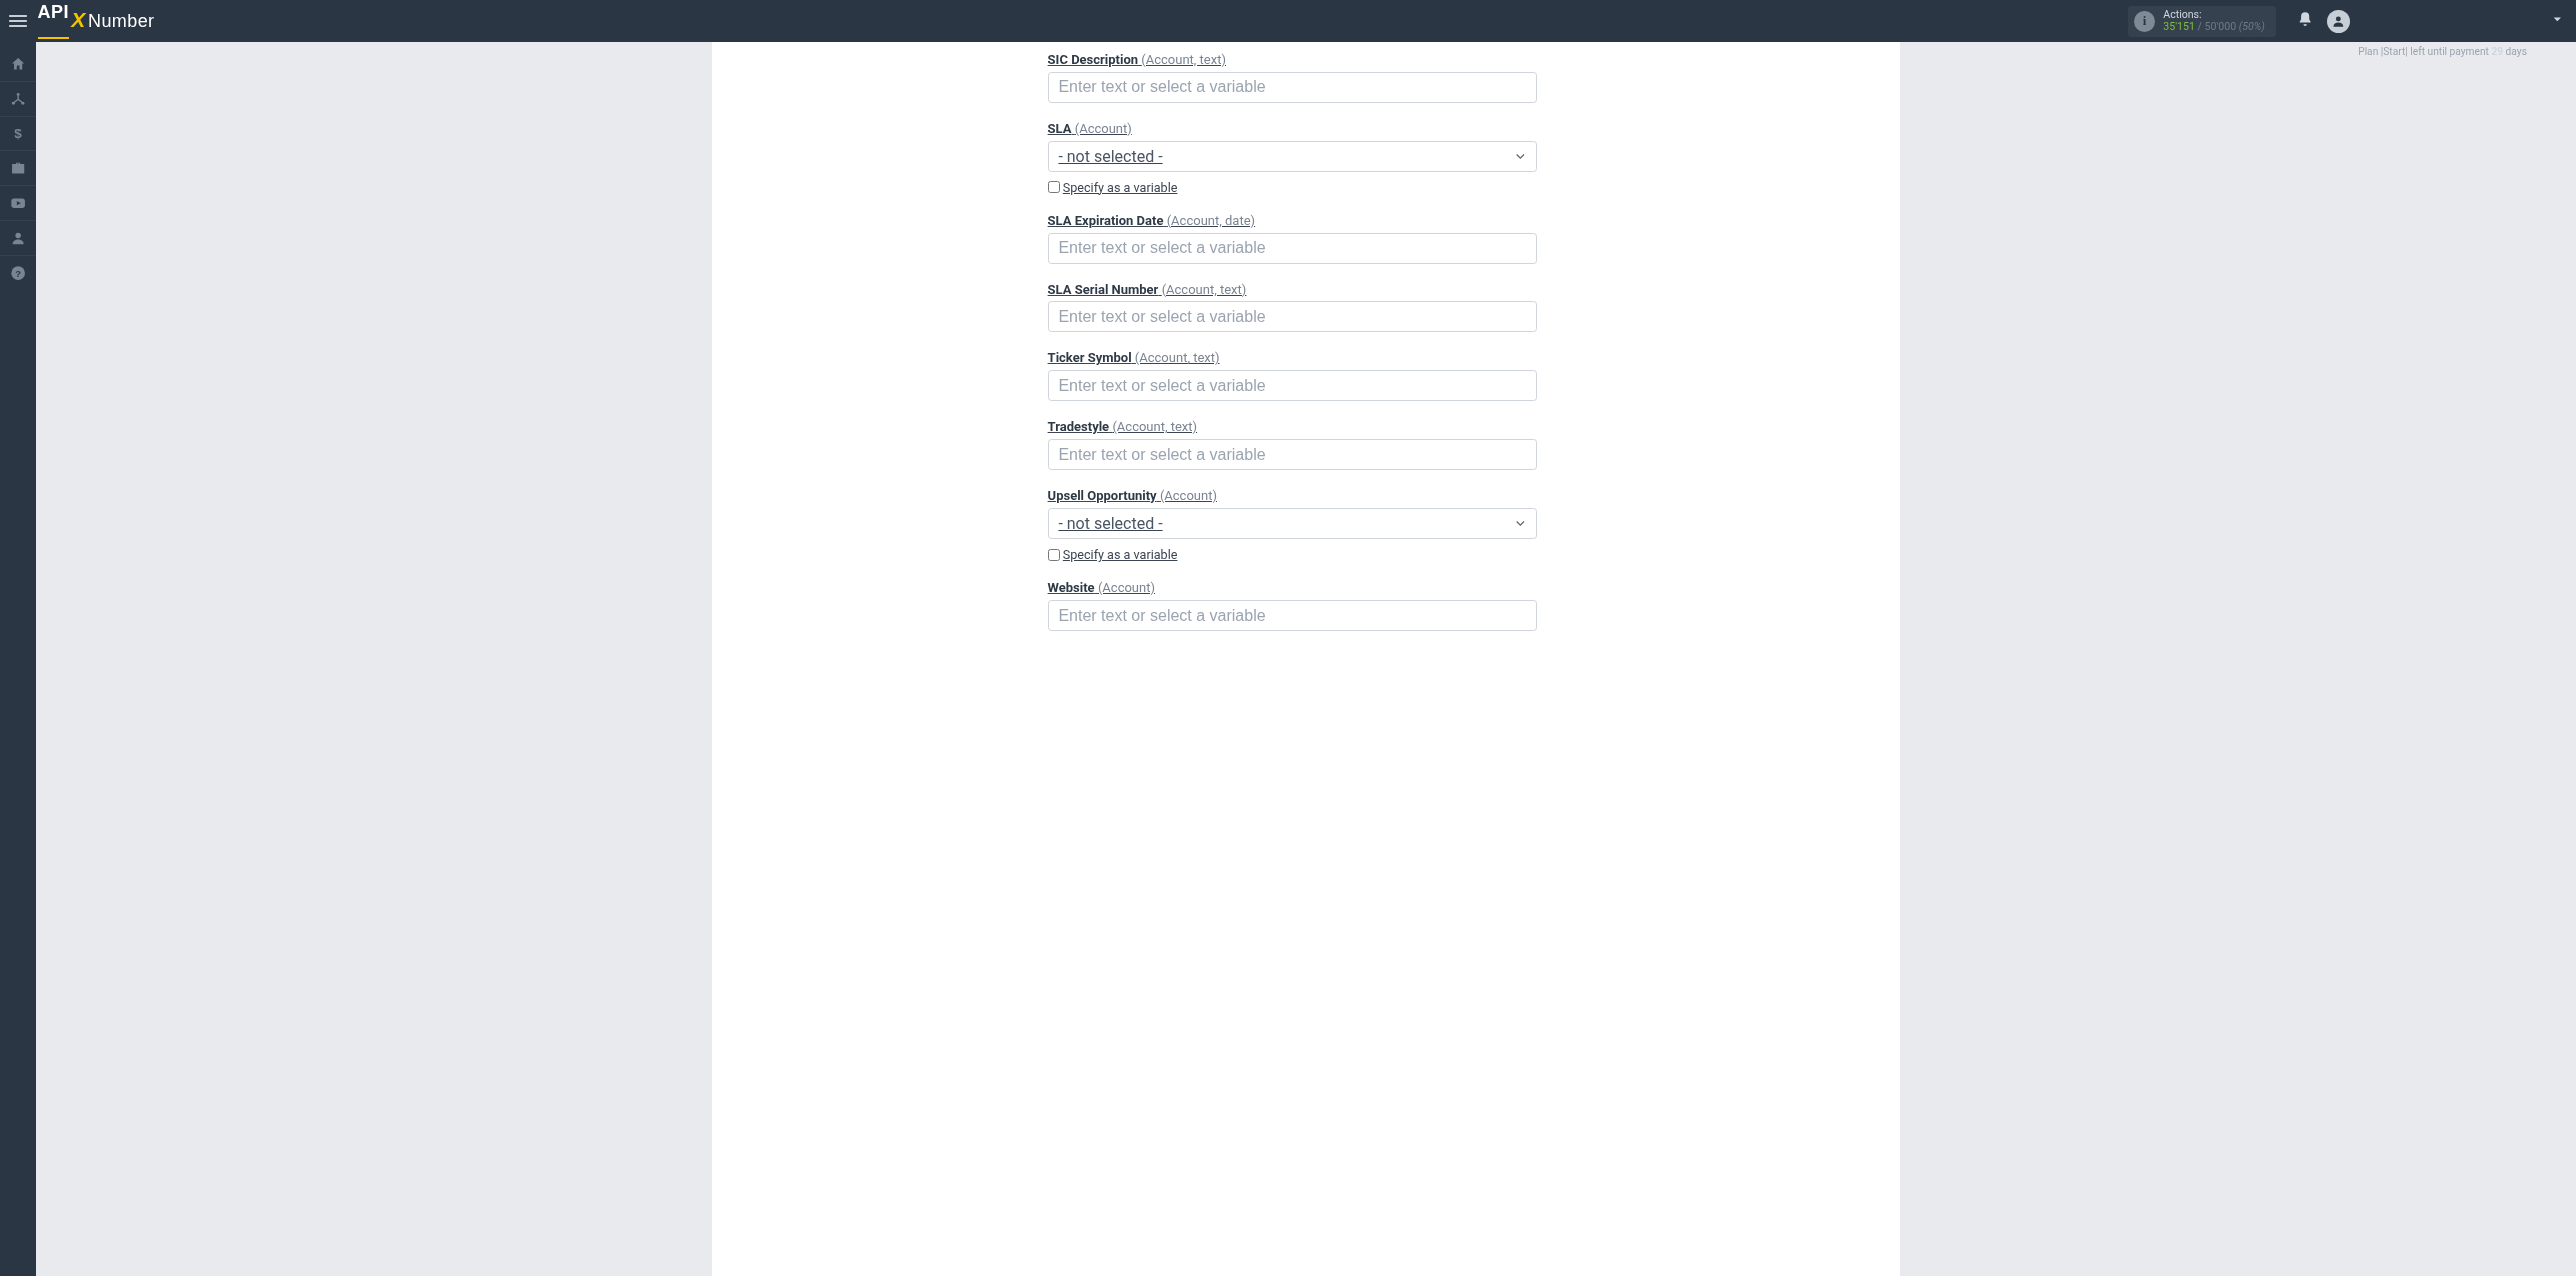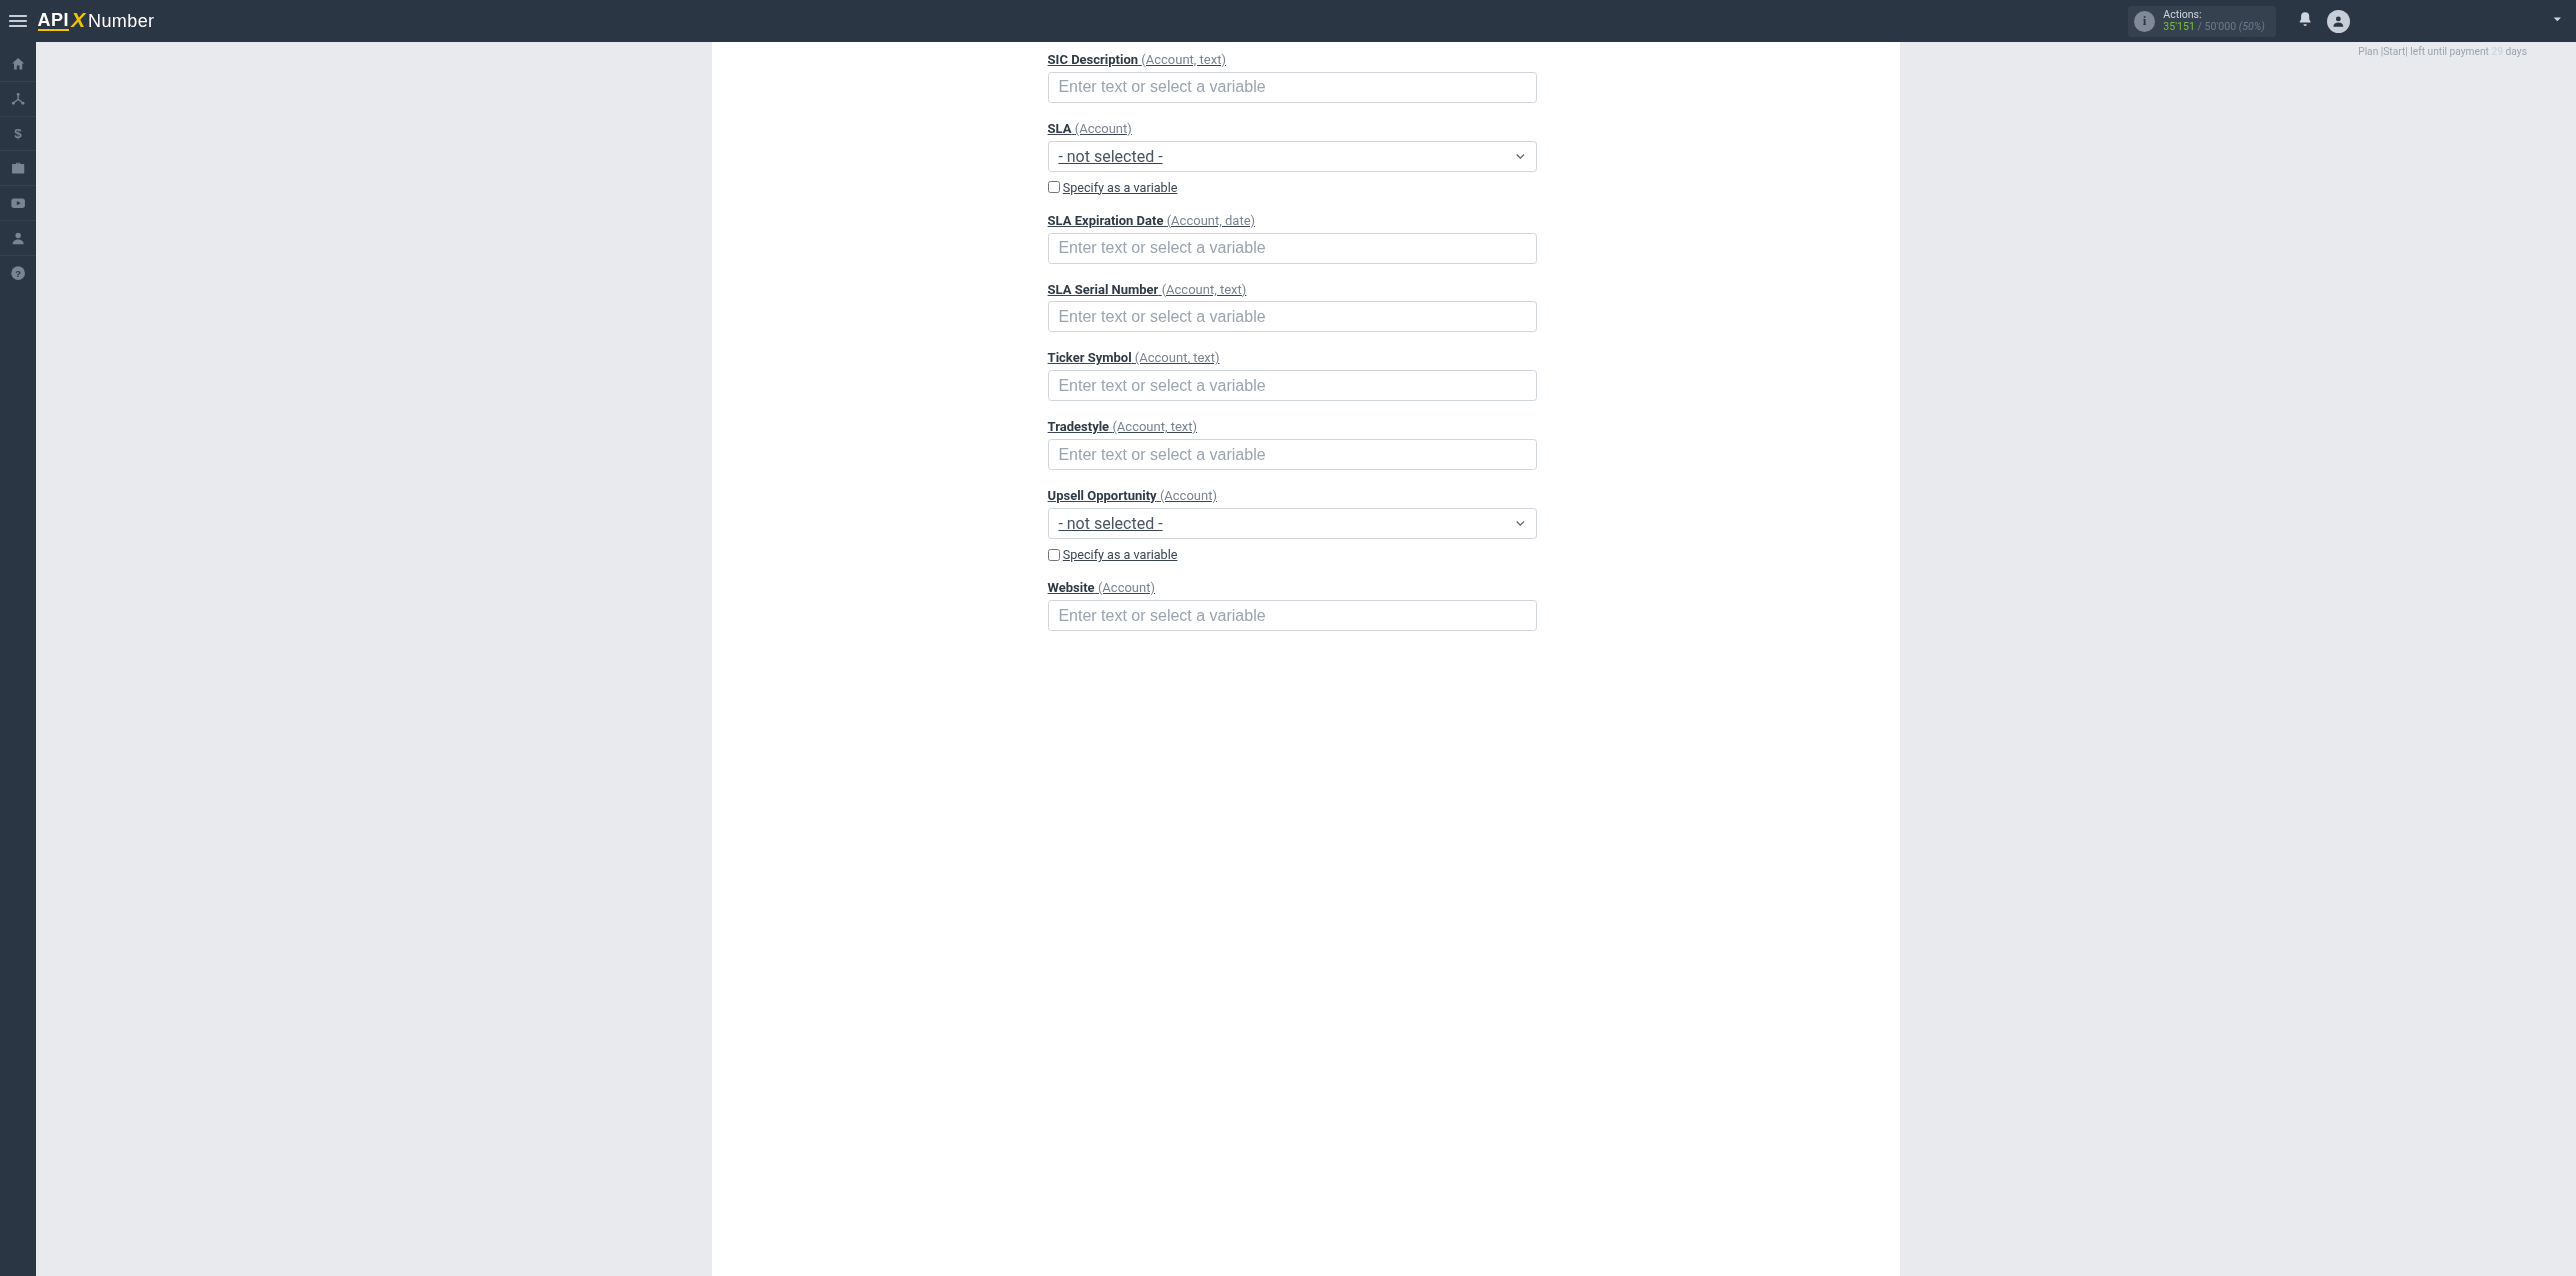--- a/index.html
+++ b/index.html
@@ -26,21 +26,21 @@
     display:flex; align-items:center; justify-content:center;
     cursor:pointer;
   }
   .hamburger svg { fill:#c8ced7; width:18px; height:18px;}
   .logo {
     display:flex; align-items:center; gap:1.6px;
     font-weight:700; font-size:18px; letter-spacing:0.4px;
     color:#fff; margin-left:1.6px;
     font-family: Arial, sans-serif;
   }
-  .logo .api { border-bottom:2.4px solid #f2c300; padding-bottom:0px; line-height:1; color:#ffffff; font-weight:800;}
+  .logo .api { border-bottom:2.4px solid #f2c300; padding-bottom:16px; line-height:1; color:#ffffff; font-weight:800;}
   .logo .x { color:#f2c300; font-weight:900; font-size:21px; transform:translateY(-0.8px); font-style:italic; margin:0 0.8px;}
   .logo .drive { font-weight:400; }
   .topbar-spacer { flex:1; }
   .actions-pill {
     background:#35414f;
     border-radius:3.3px;
     height:31px;
     display:flex; align-items:center;
     padding:0 11.4px 0 6.5px;
     gap:8.1px;

